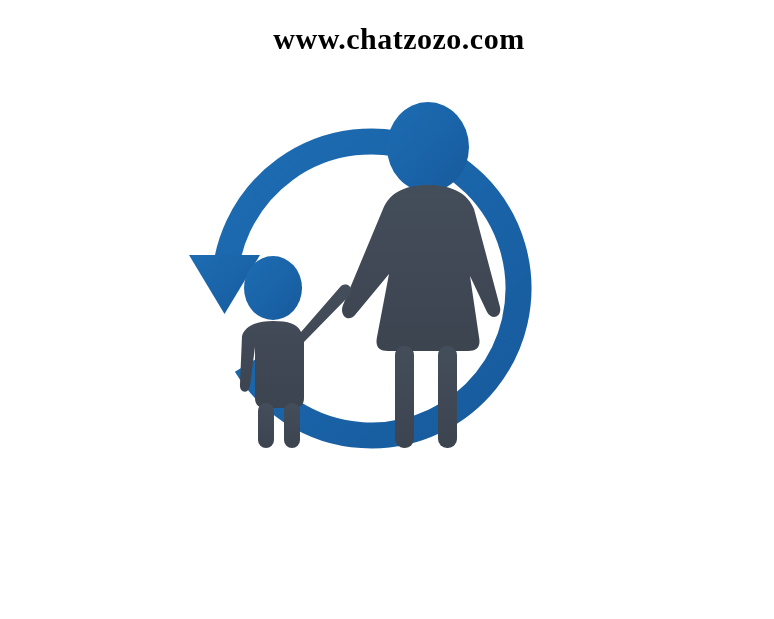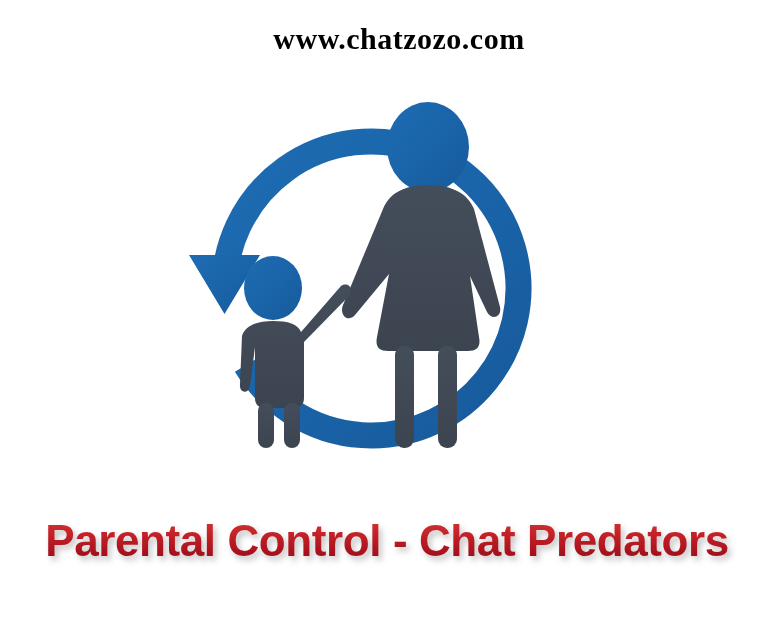--- a/index.html
+++ b/index.html
@@ -141,15 +141,14 @@
                  C 228 228 222 219 214 224
                  L 174 270
                  C 171 262 161 259 146 259 Z" fill="url(#slateGrad)"></path>
 
         <rect x="131" y="341" width="16" height="45" rx="8" fill="url(#slateGrad)"></rect>
         <rect x="157" y="341" width="16" height="45" rx="8" fill="url(#slateGrad)"></rect>
       </g>
     </svg>
   </div>
 
-  <div class="caption">Parental Control - Chat Predators</div>
 
 </div>
 
 </body></html>

